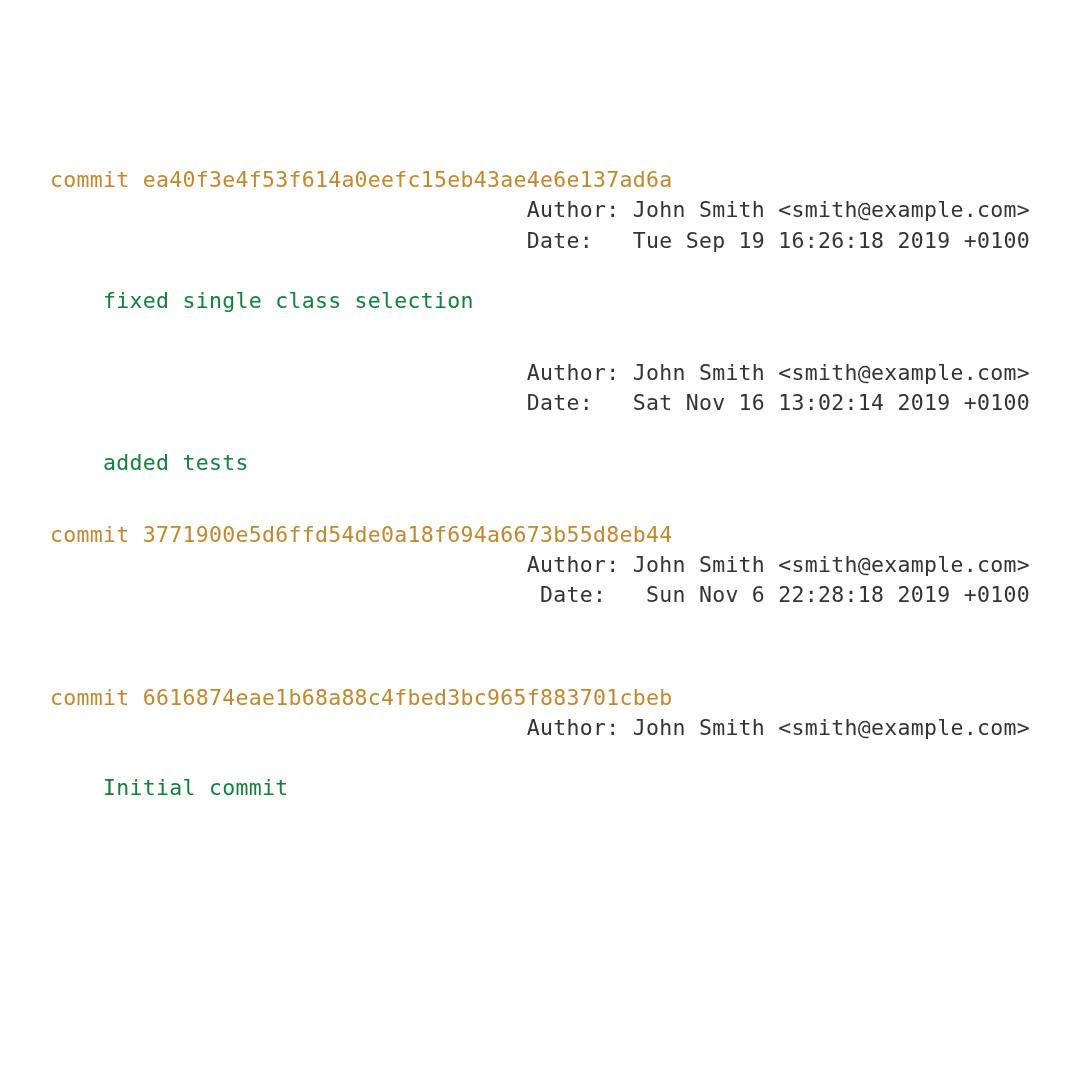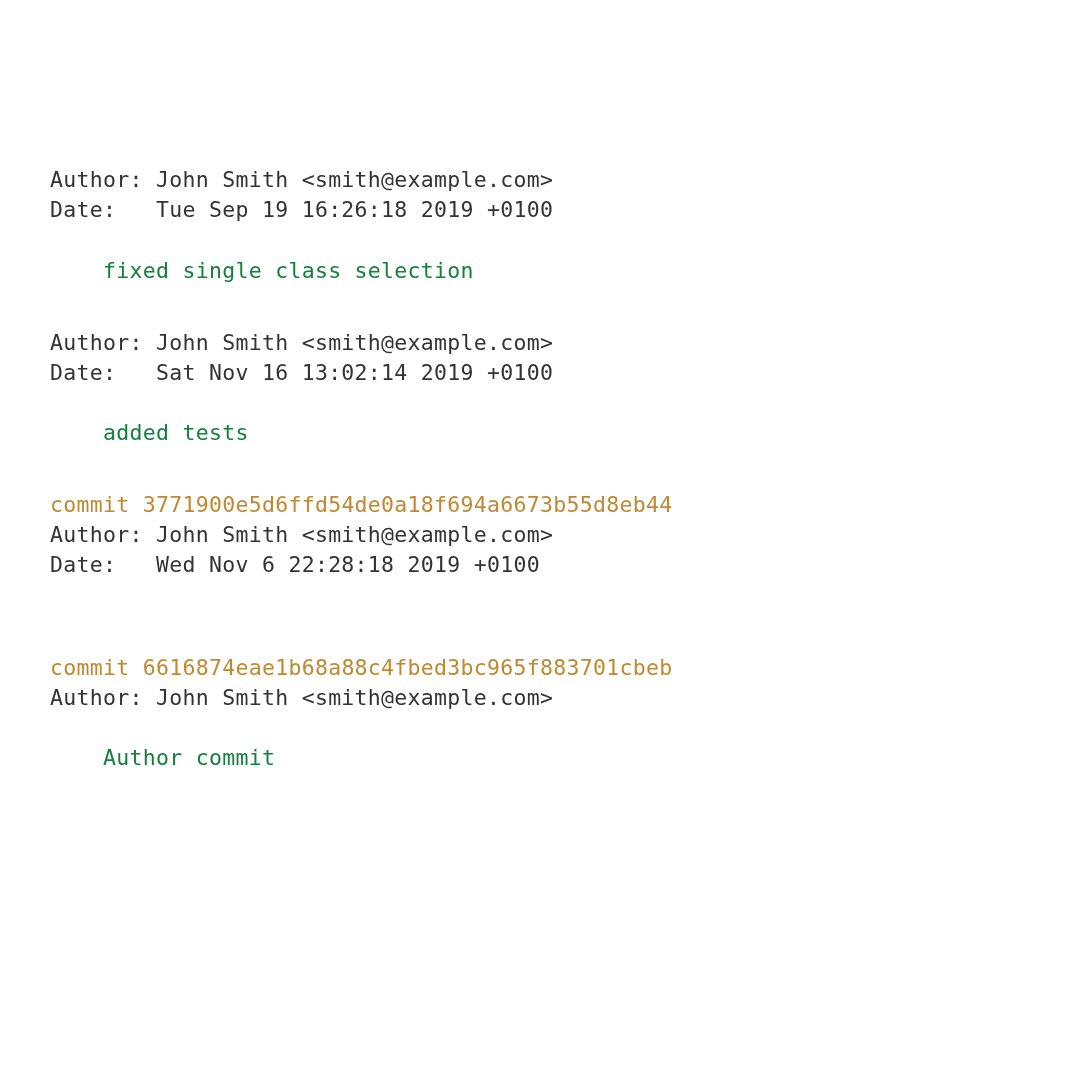--- a/index.html
+++ b/index.html
@@ -15,36 +15,37 @@
       padding: 45px 50px;
       white-space: pre;
       line-height: 1.4;
       letter-spacing: 0.3px;
     }
     .commit-line {
       color: #c08830;
     }
     .meta-line {
       color: #333333;
+      text-align: right;
     }
     .msg-line {
       color: #15803d;
     }
     .commit-block {
       margin-bottom: 42px;
     }
     .commit-block:last-child {
       margin-bottom: 14px;
     }
   </style>
 </head>
 <body>
 
 
 
-<div><div class="commit-block"><div class="meta-line">Author: John Smith &lt;smith@example.com&gt;</div><div class="meta-line">Date:   Tue Sep 19 16:26:18 2019 +0100</div>
+<div><div class="commit-block"><div class="commit-line"><span>commit </span><span>ea40f3e4f53f614a0eefc15eb43ae4e6e137ad6a</span></div><div class="meta-line">Author: John Smith &lt;smith@example.com&gt;</div><div class="meta-line">Date:   Tue Sep 19 16:26:18 2019 +0100</div>
 <div class="msg-line">    fixed single class selection</div></div><div class="commit-block"><div class="meta-line">Author: John Smith &lt;smith@example.com&gt;</div><div class="meta-line">Date:   Sat Nov 16 13:02:14 2019 +0100</div>
-<div class="msg-line">    added tests</div></div><div class="commit-block"><div class="commit-line"><span>commit </span><span>3771900e5d6ffd54de0a18f694a6673b55d8eb44</span></div><div class="meta-line">Author: John Smith &lt;smith@example.com&gt;</div><div class="meta-line">Date:   Wed Nov 6 22:28:18 2019 +0100</div>
+<div class="msg-line">    added tests</div></div><div class="commit-block"><div class="commit-line"><span>commit </span><span>3771900e5d6ffd54de0a18f694a6673b55d8eb44</span></div><div class="meta-line">Author: John Smith &lt;smith@example.com&gt;</div><div class="meta-line">Date:   Sun Nov 6 22:28:18 2019 +0100</div>
 </div><div class="commit-block"><div class="commit-line"><span>commit </span><span>6616874eae1b68a88c4fbed3bc965f883701cbeb</span></div><div class="meta-line">Author: John Smith &lt;smith@example.com&gt;</div>
-<div class="msg-line">    Author commit</div></div></div>
+<div class="msg-line">    Initial commit</div></div></div>
 
 
 
 
 </body></html>

